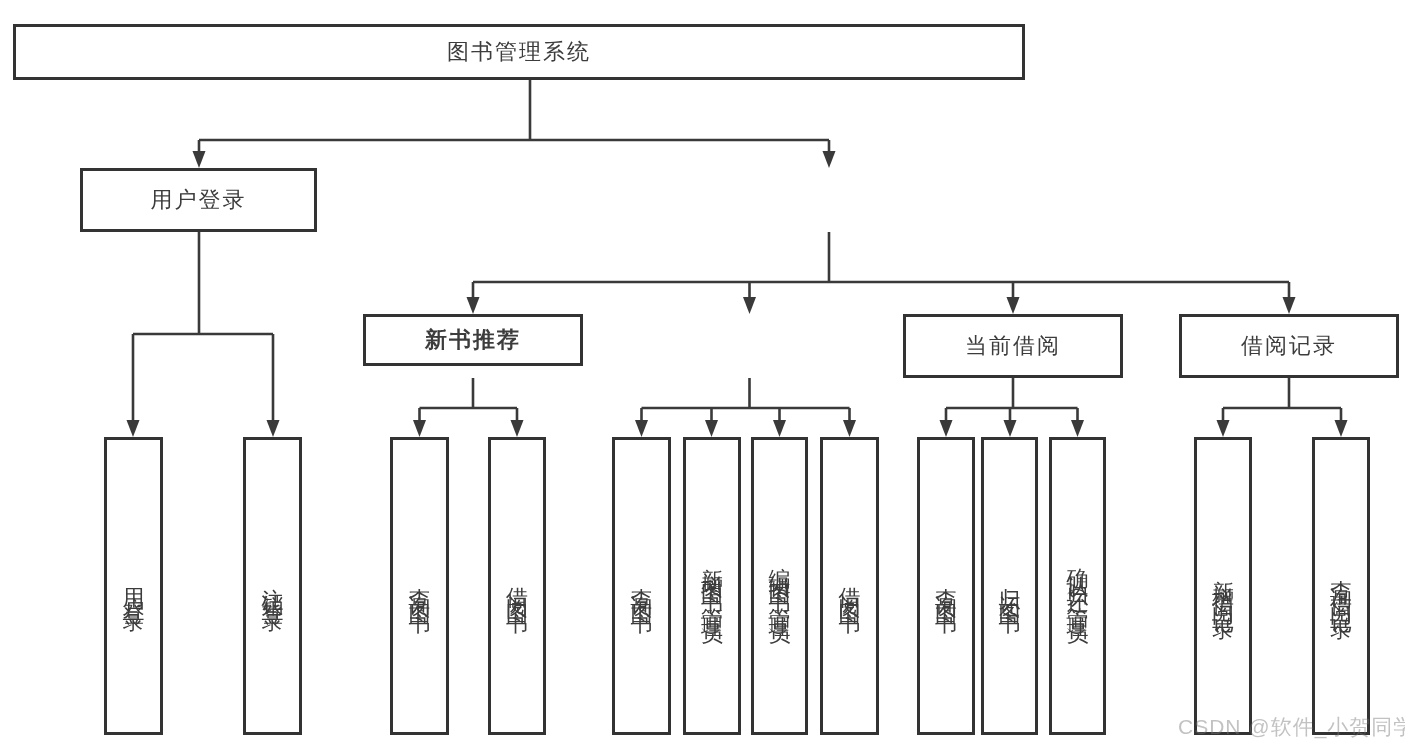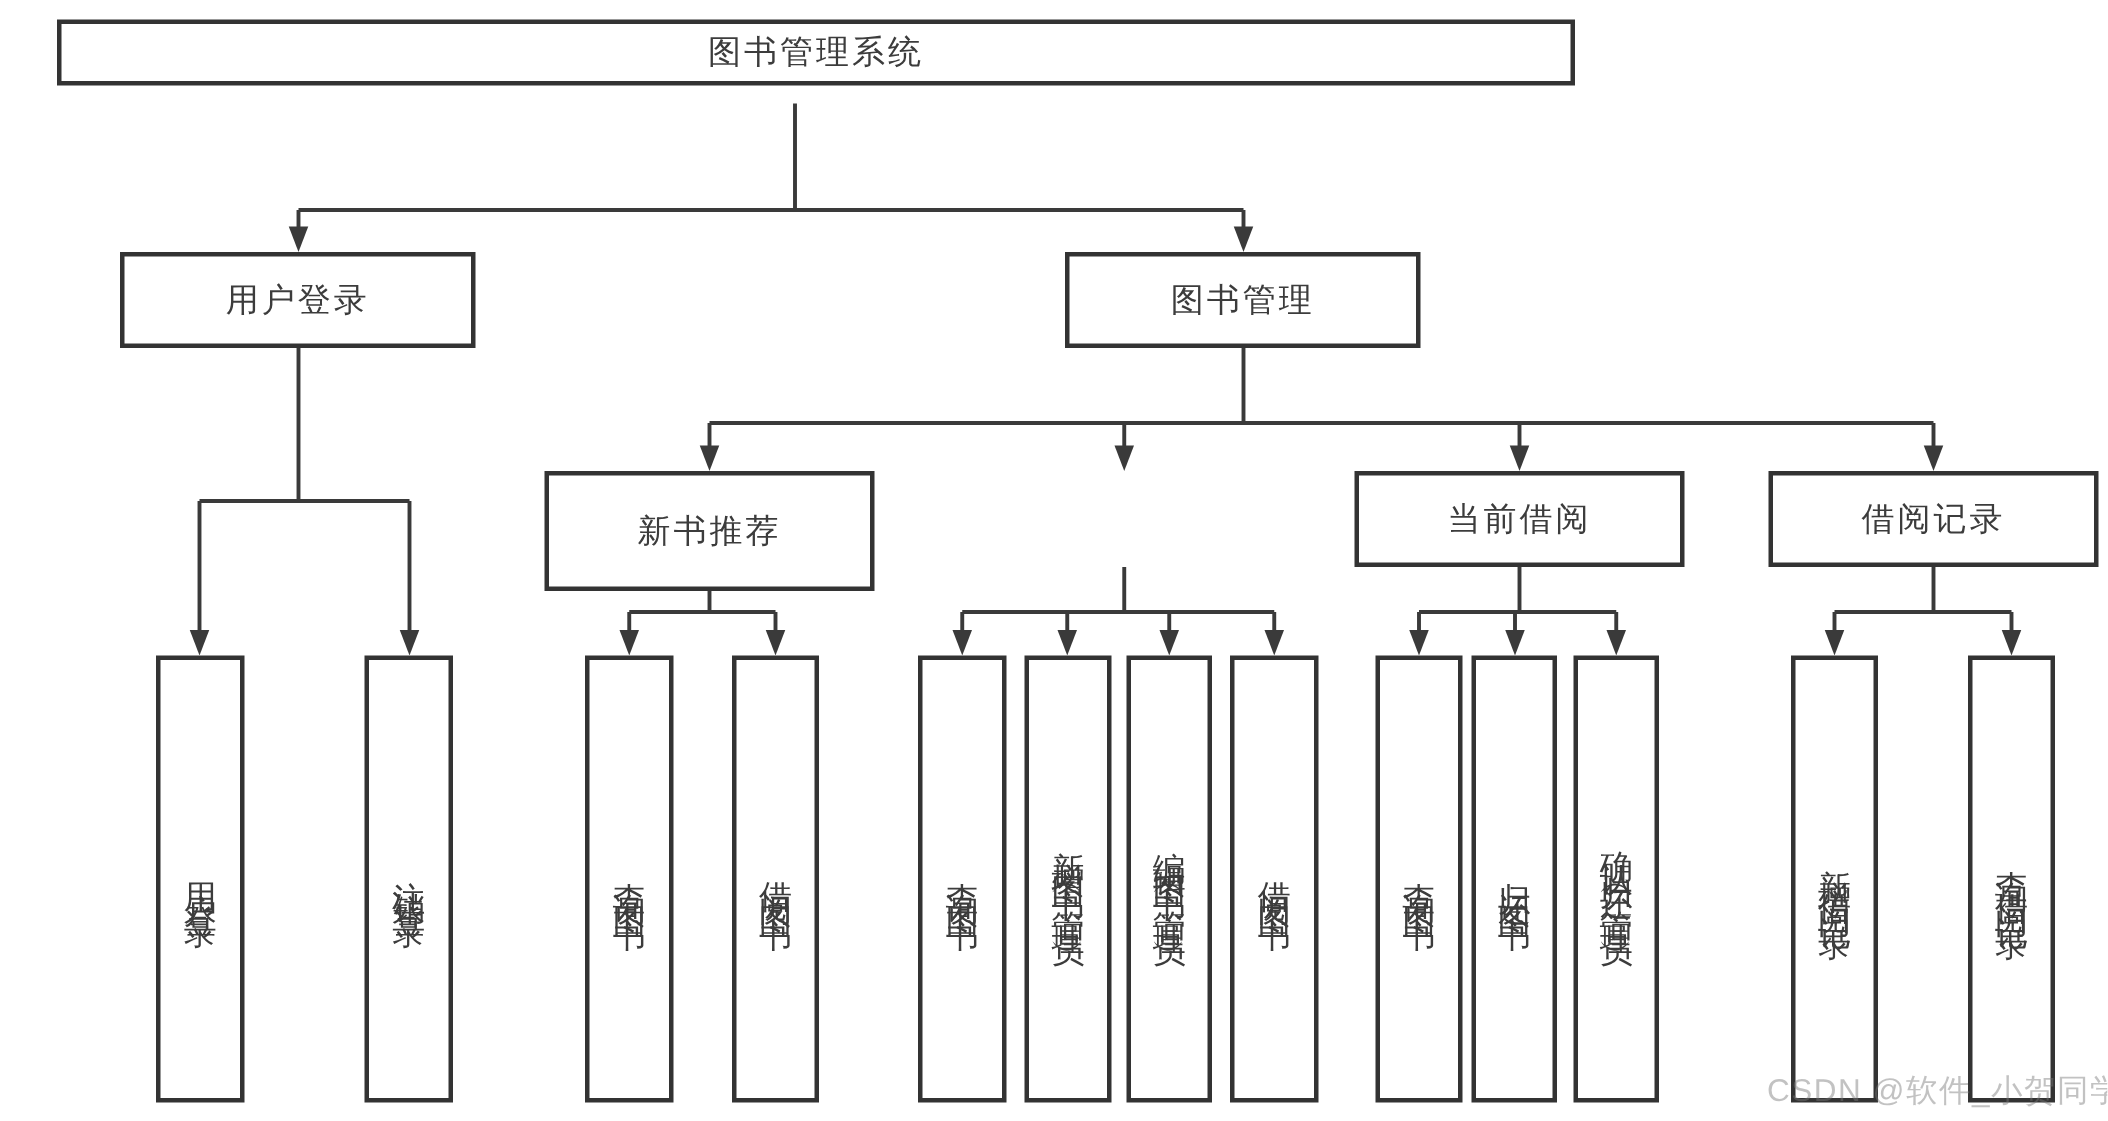--- a/index.html
+++ b/index.html
@@ -82,26 +82,25 @@
       <polygon points="773,420 786,420 779.5,437"></polygon>
       <polygon points="843,420 856,420 849.5,437"></polygon>
       <polygon points="939.5,420 952.5,420 946,437"></polygon>
       <polygon points="1003.5,420 1016.5,420 1010,437"></polygon>
       <polygon points="1071,420 1084,420 1077.5,437"></polygon>
       <polygon points="1216.5,420 1229.5,420 1223,437"></polygon>
       <polygon points="1334.5,420 1347.5,420 1341,437"></polygon>
     </g>
   </svg>
 
-  <div class="node hbox" style="left:13px;top:13px;width:1012px;height:44px;margin-left:25px;">图书管理系统</div>
+  <div class="node hbox" style="left:13px;top:24px;width:1012px;height:56px;">图书管理系统</div>
 
   <div class="node hbox" style="left:80px;top:168px;width:237px;height:64px;">用户登录</div>
-  <div class="node hbox" style="left:710px;top:168px;width:237px;height:64px;">图书管理</div>
 
-  <div class="node hbox" style="left:363px;top:314px;width:220px;height:80px;">新书推荐</div>
+  <div class="node hbox" style="left:363px;top:314px;width:220px;height:52px;font-weight:bold;">新书推荐</div>
   <div class="node hbox" style="left:903px;top:314px;width:220px;height:64px;">当前借阅</div>
   <div class="node hbox" style="left:1179px;top:314px;width:220px;height:64px;">借阅记录</div>
 
   <div class="node vbox" style="left:104px;top:437px;width:59px;height:298px;">用户登录</div>
   <div class="node vbox" style="left:243px;top:437px;width:59px;height:298px;">注销登录</div>
 
   <div class="node vbox" style="left:390px;top:437px;width:59px;height:298px;">查询图书</div>
   <div class="node vbox" style="left:488px;top:437px;width:58px;height:298px;">借阅图书</div>
 
   <div class="node vbox" style="left:612px;top:437px;width:59px;height:298px;">查询图书</div>

